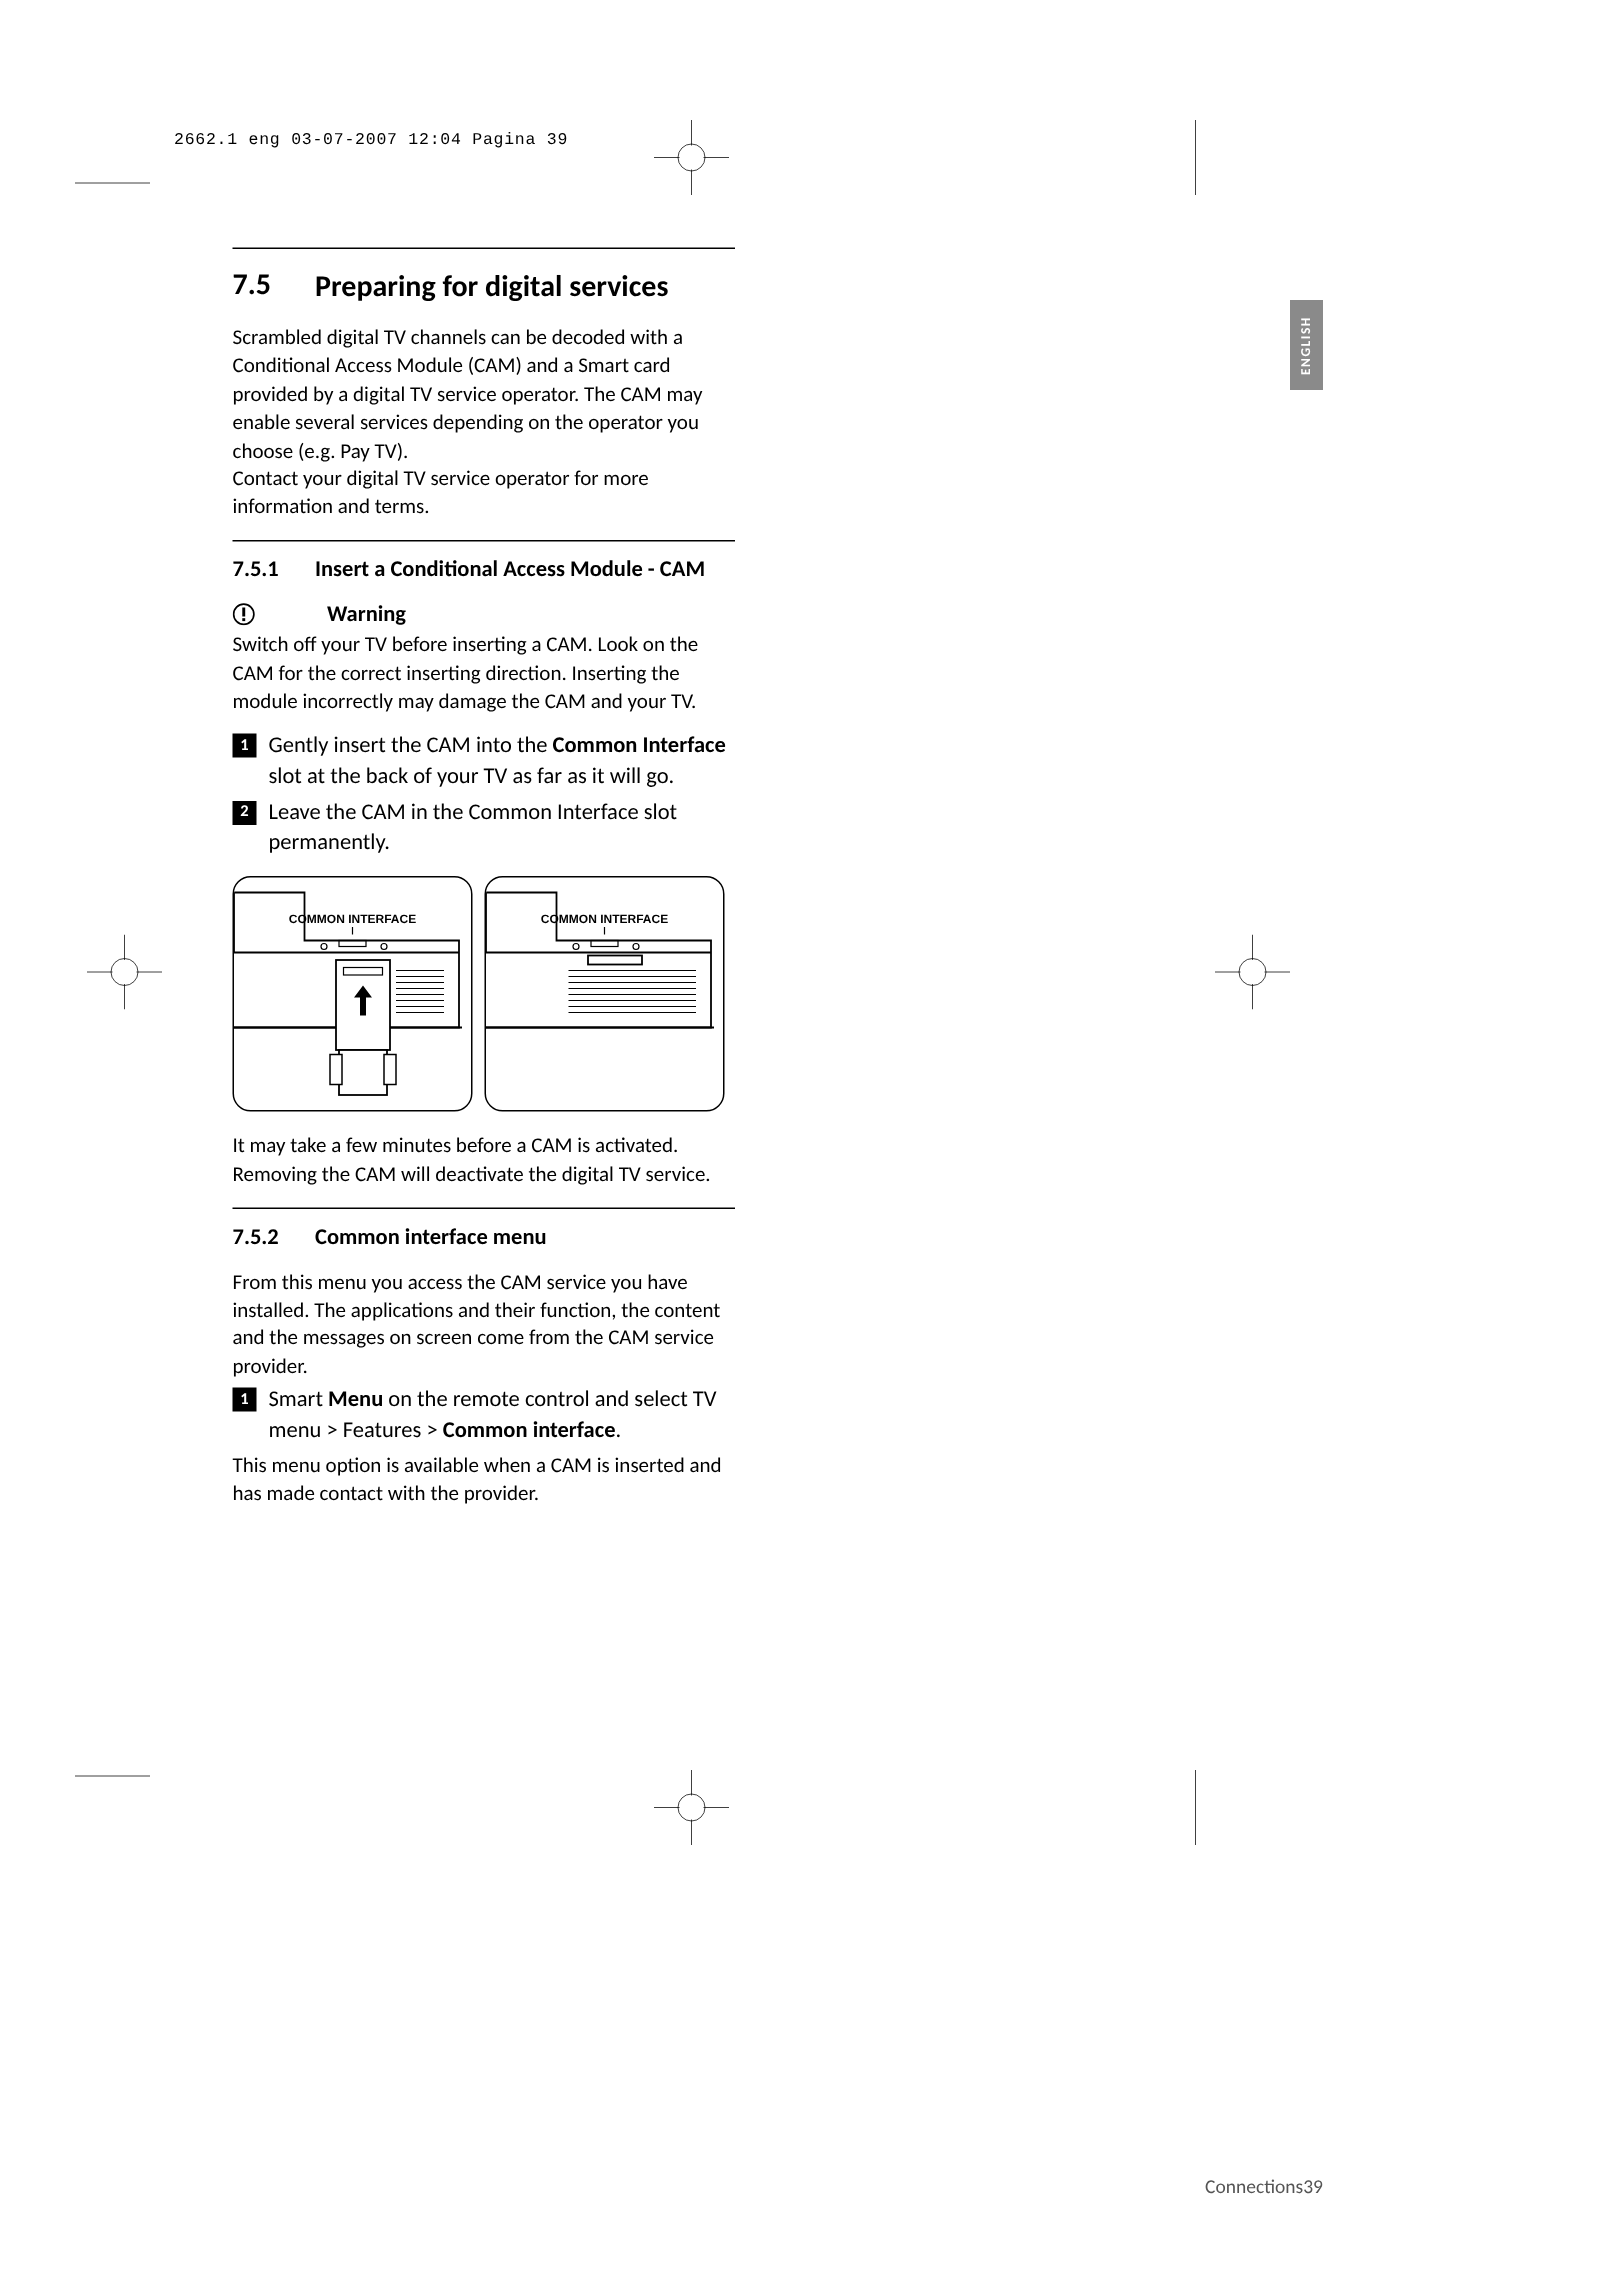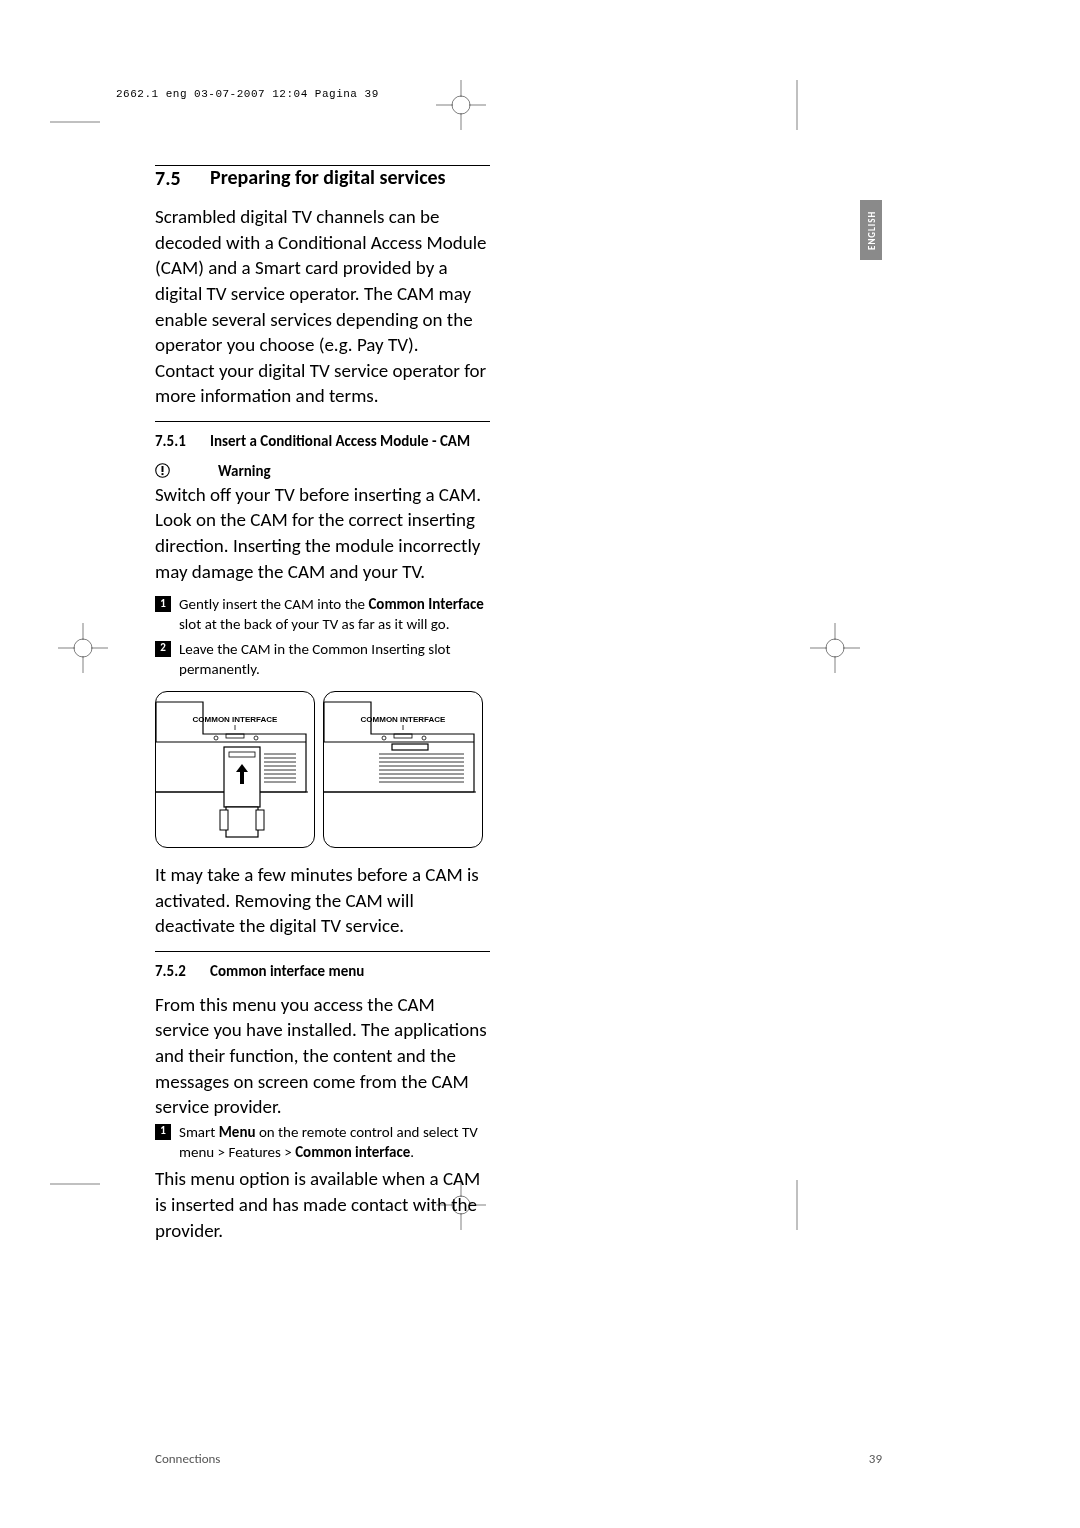--- a/index.html
+++ b/index.html
@@ -45,38 +45,38 @@
     font-weight: bold;
   }
   .content {
     position: absolute;
     left: 155px;
     top: 165px;
     width: 335px;
   }
   .section-title-row {
     border-top: 1px solid #000;
-    padding-top: 0;
-    display: flex;
-    align-items: flex-start;
+    padding-top: 12px;
+    display: flex;
+    align-items: flex-end;
     margin-bottom: 14px;
   }
   .section-num {
     font-weight: bold;
     font-size: 20px;
     width: 55px;
     flex-shrink: 0;
   }
   .section-title {
     font-weight: bold;
     font-size: 20px;
     line-height: 1.1;
   }
   .body-text {
-    font-size: 19px;
+    font-size: 14px;
     line-height: 1.35;
     margin-bottom: 10px;
   }
   .divider {
     border-top: 1px solid #000;
     margin-top: 12px;
     margin-bottom: 10px;
   }
   .subsection-row {
     display: flex;
@@ -146,21 +146,21 @@
     height: 155px;
     position: relative;
     overflow: hidden;
   }
   .footer {
     position: absolute;
     bottom: 62px;
     left: 155px;
     right: 198px;
     display: flex;
-    justify-content: space-between;
+    justify-content: flex-end;
     font-size: 13px;
     color: #555;
   }
   b { font-weight: bold; }
 </style>
 </head>
 <body>
 
 <div class="header-line">2662.1 eng  03-07-2007  12:04  Pagina 39</div>
 
@@ -239,21 +239,21 @@
   <div class="body-text">Switch off your TV before inserting a CAM. Look on the CAM for the correct inserting direction. Inserting the module incorrectly may damage the CAM and your TV.</div>
 
   <div class="step-row">
     <span class="step-num">1</span>
     <span class="step-text">
       <span>Gently insert the CAM into the </span><b>Common Interface</b><span> slot at the back of your TV as far as it will go.</span>
     </span>
   </div>
   <div class="step-row">
     <span class="step-num">2</span>
-    <span class="step-text">Leave the CAM in the Common Inserting slot permanently.</span>
+    <span class="step-text">Leave the CAM in the Common Interface slot permanently.</span>
   </div>
 
   <div class="diagram-row">
     <div class="diagram-box">
       <svg viewBox="0 0 158 155" width="158" height="155">
         <text x="79" y="30" text-anchor="middle" font-size="8" font-weight="bold" font-family="Arial">COMMON INTERFACE</text>
         <line x1="79" y1="33" x2="79" y2="38" stroke="#000" stroke-width="0.8"></line>
 
         <path d="M 0 10 L 47 10 L 47 42 L 150 42 L 150 50 L 0 50 Z M 0 50 L 150 50 L 150 100 L 0 100" fill="none" stroke="#000" stroke-width="1.2"></path>
         <line x1="0" y1="100" x2="152" y2="100" stroke="#000" stroke-width="1.2"></line>

